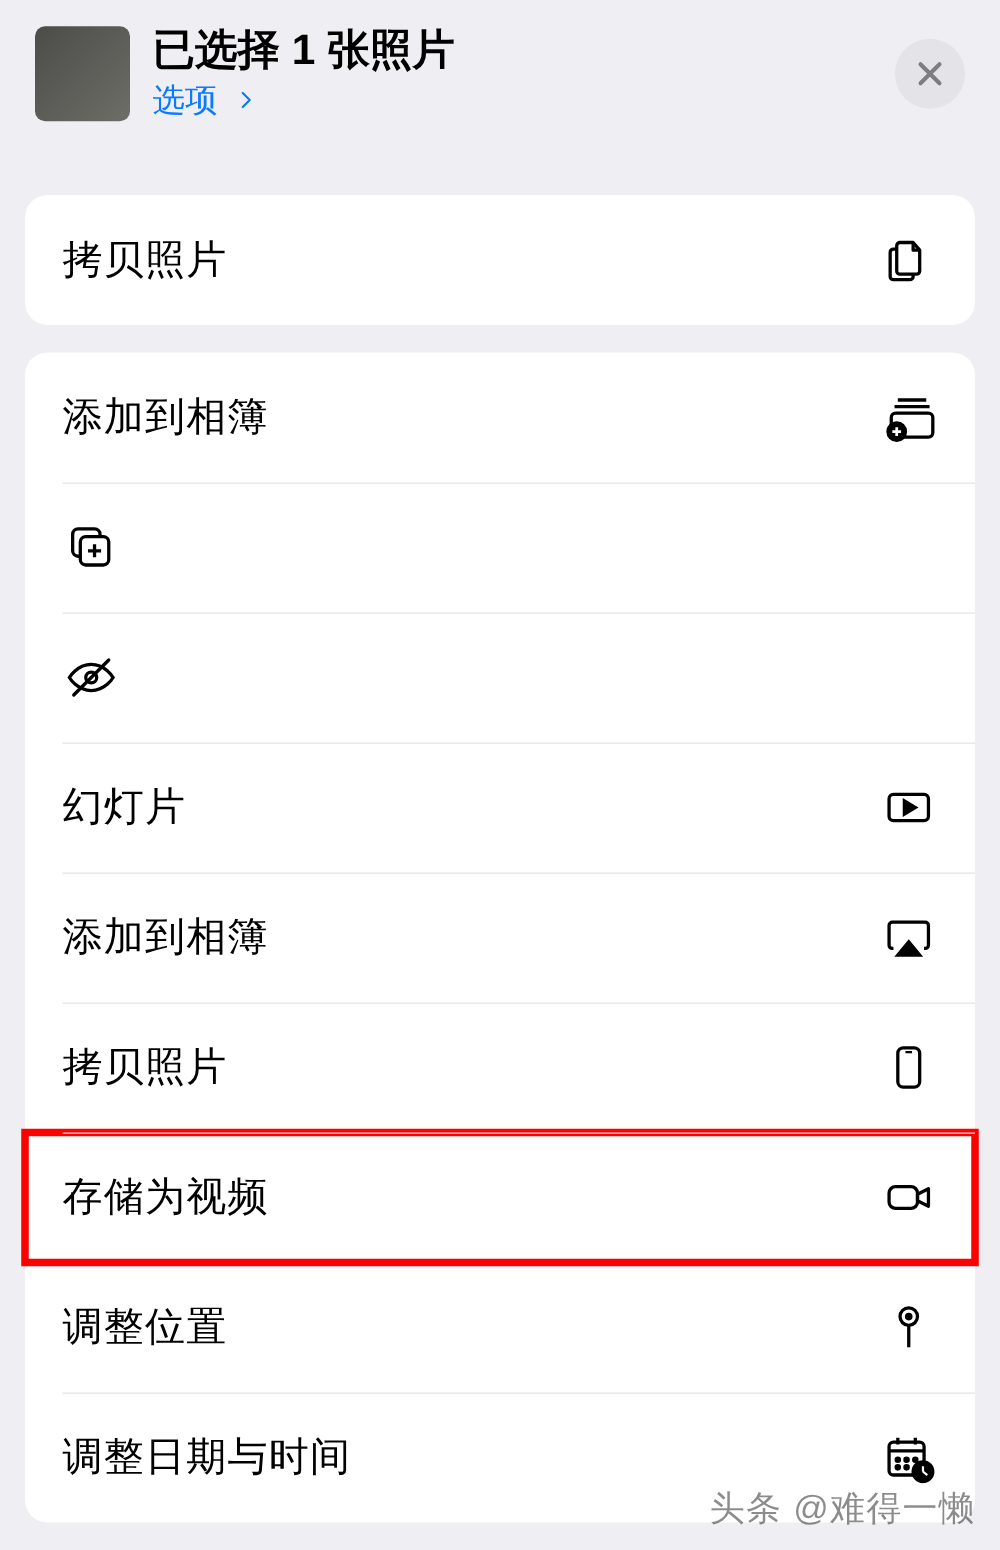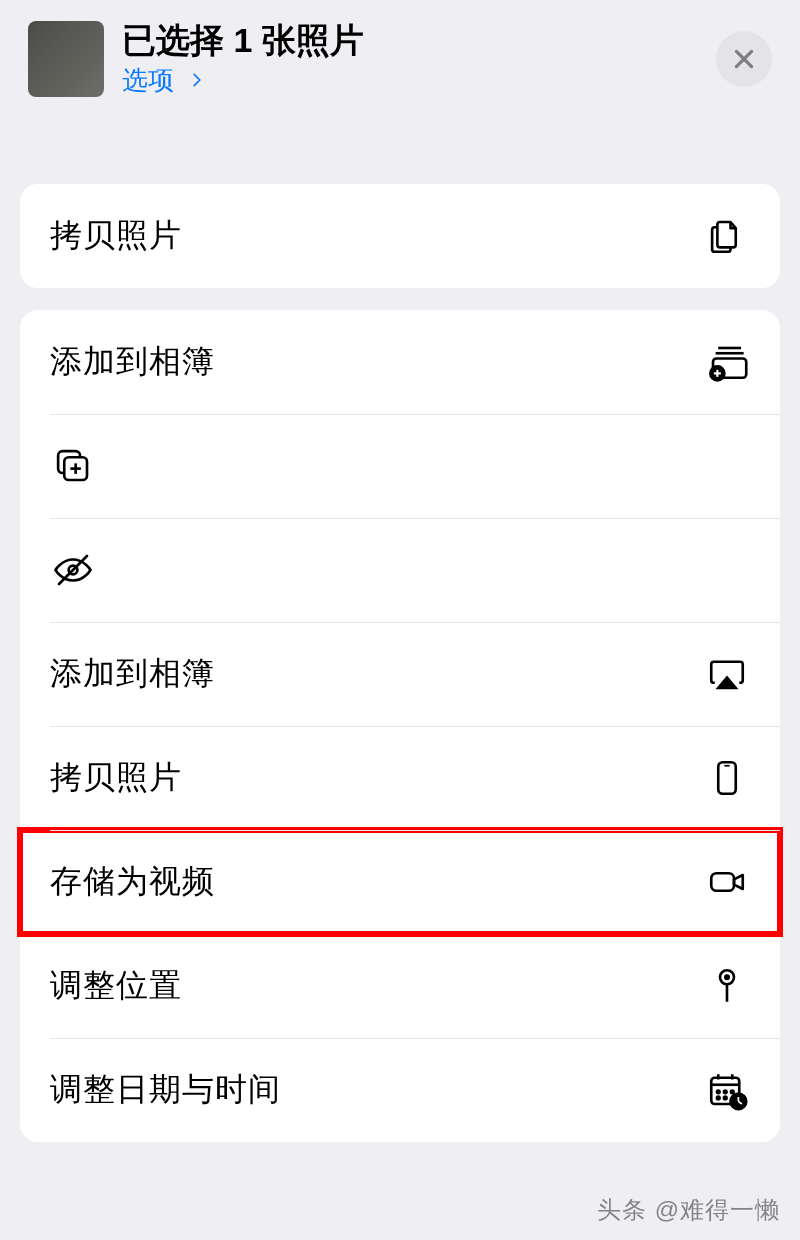--- a/index.html
+++ b/index.html
@@ -100,21 +100,21 @@
   .highlight {
     outline: 6px solid #ff0000;
     outline-offset: -3px;
     z-index: 2;
     justify-content: center;
   }
   .watermark {
     position: absolute;
     right: 20px;
     bottom: 14px;
-    font-size: 24px;
+    font-size: 28px;
     color: rgba(0,0,0,0.45);
     letter-spacing: 1px;
   }
   .chevron { width: 14px; height: 14px; display:inline-block; }
 </style>
 </head>
 <body>
 
 <div class="sheet">
 
@@ -182,20 +182,29 @@
     <div class="row">
       <div class="row-icon">
         <svg viewBox="0 0 48 48" fill="none" stroke="#000" stroke-width="3" stroke-linecap="round">
           <path d="M4 24s7-12 20-12 20 12 20 12-7 12-20 12S4 24 4 24z"></path>
           <circle cx="24" cy="24" r="5"></circle>
           <line x1="8" y1="40" x2="40" y2="8"></line>
         </svg>
       </div>
     </div>
 
+    <div class="row">
+      <div class="row-label">幻灯片</div>
+      <div class="row-icon">
+        <svg viewBox="0 0 48 48" fill="none" stroke="#000" stroke-width="3">
+          <rect x="6" y="12" width="36" height="24" rx="4"></rect>
+          <polygon points="20,18 20,30 30,24" fill="#000"></polygon>
+        </svg>
+      </div>
+    </div>
 
     <div class="row">
       <div class="row-label">添加到相簿</div>
       <div class="row-icon">
         <svg viewBox="0 0 48 48" fill="none" stroke="#000" stroke-width="3">
           <path d="M10 34H9a3 3 0 0 1-3-3V13a3 3 0 0 1 3-3h30a3 3 0 0 1 3 3v18a3 3 0 0 1-3 3h-1"></path>
           <polygon points="24,28 34,40 14,40" fill="#000"></polygon>
         </svg>
       </div>
     </div>

